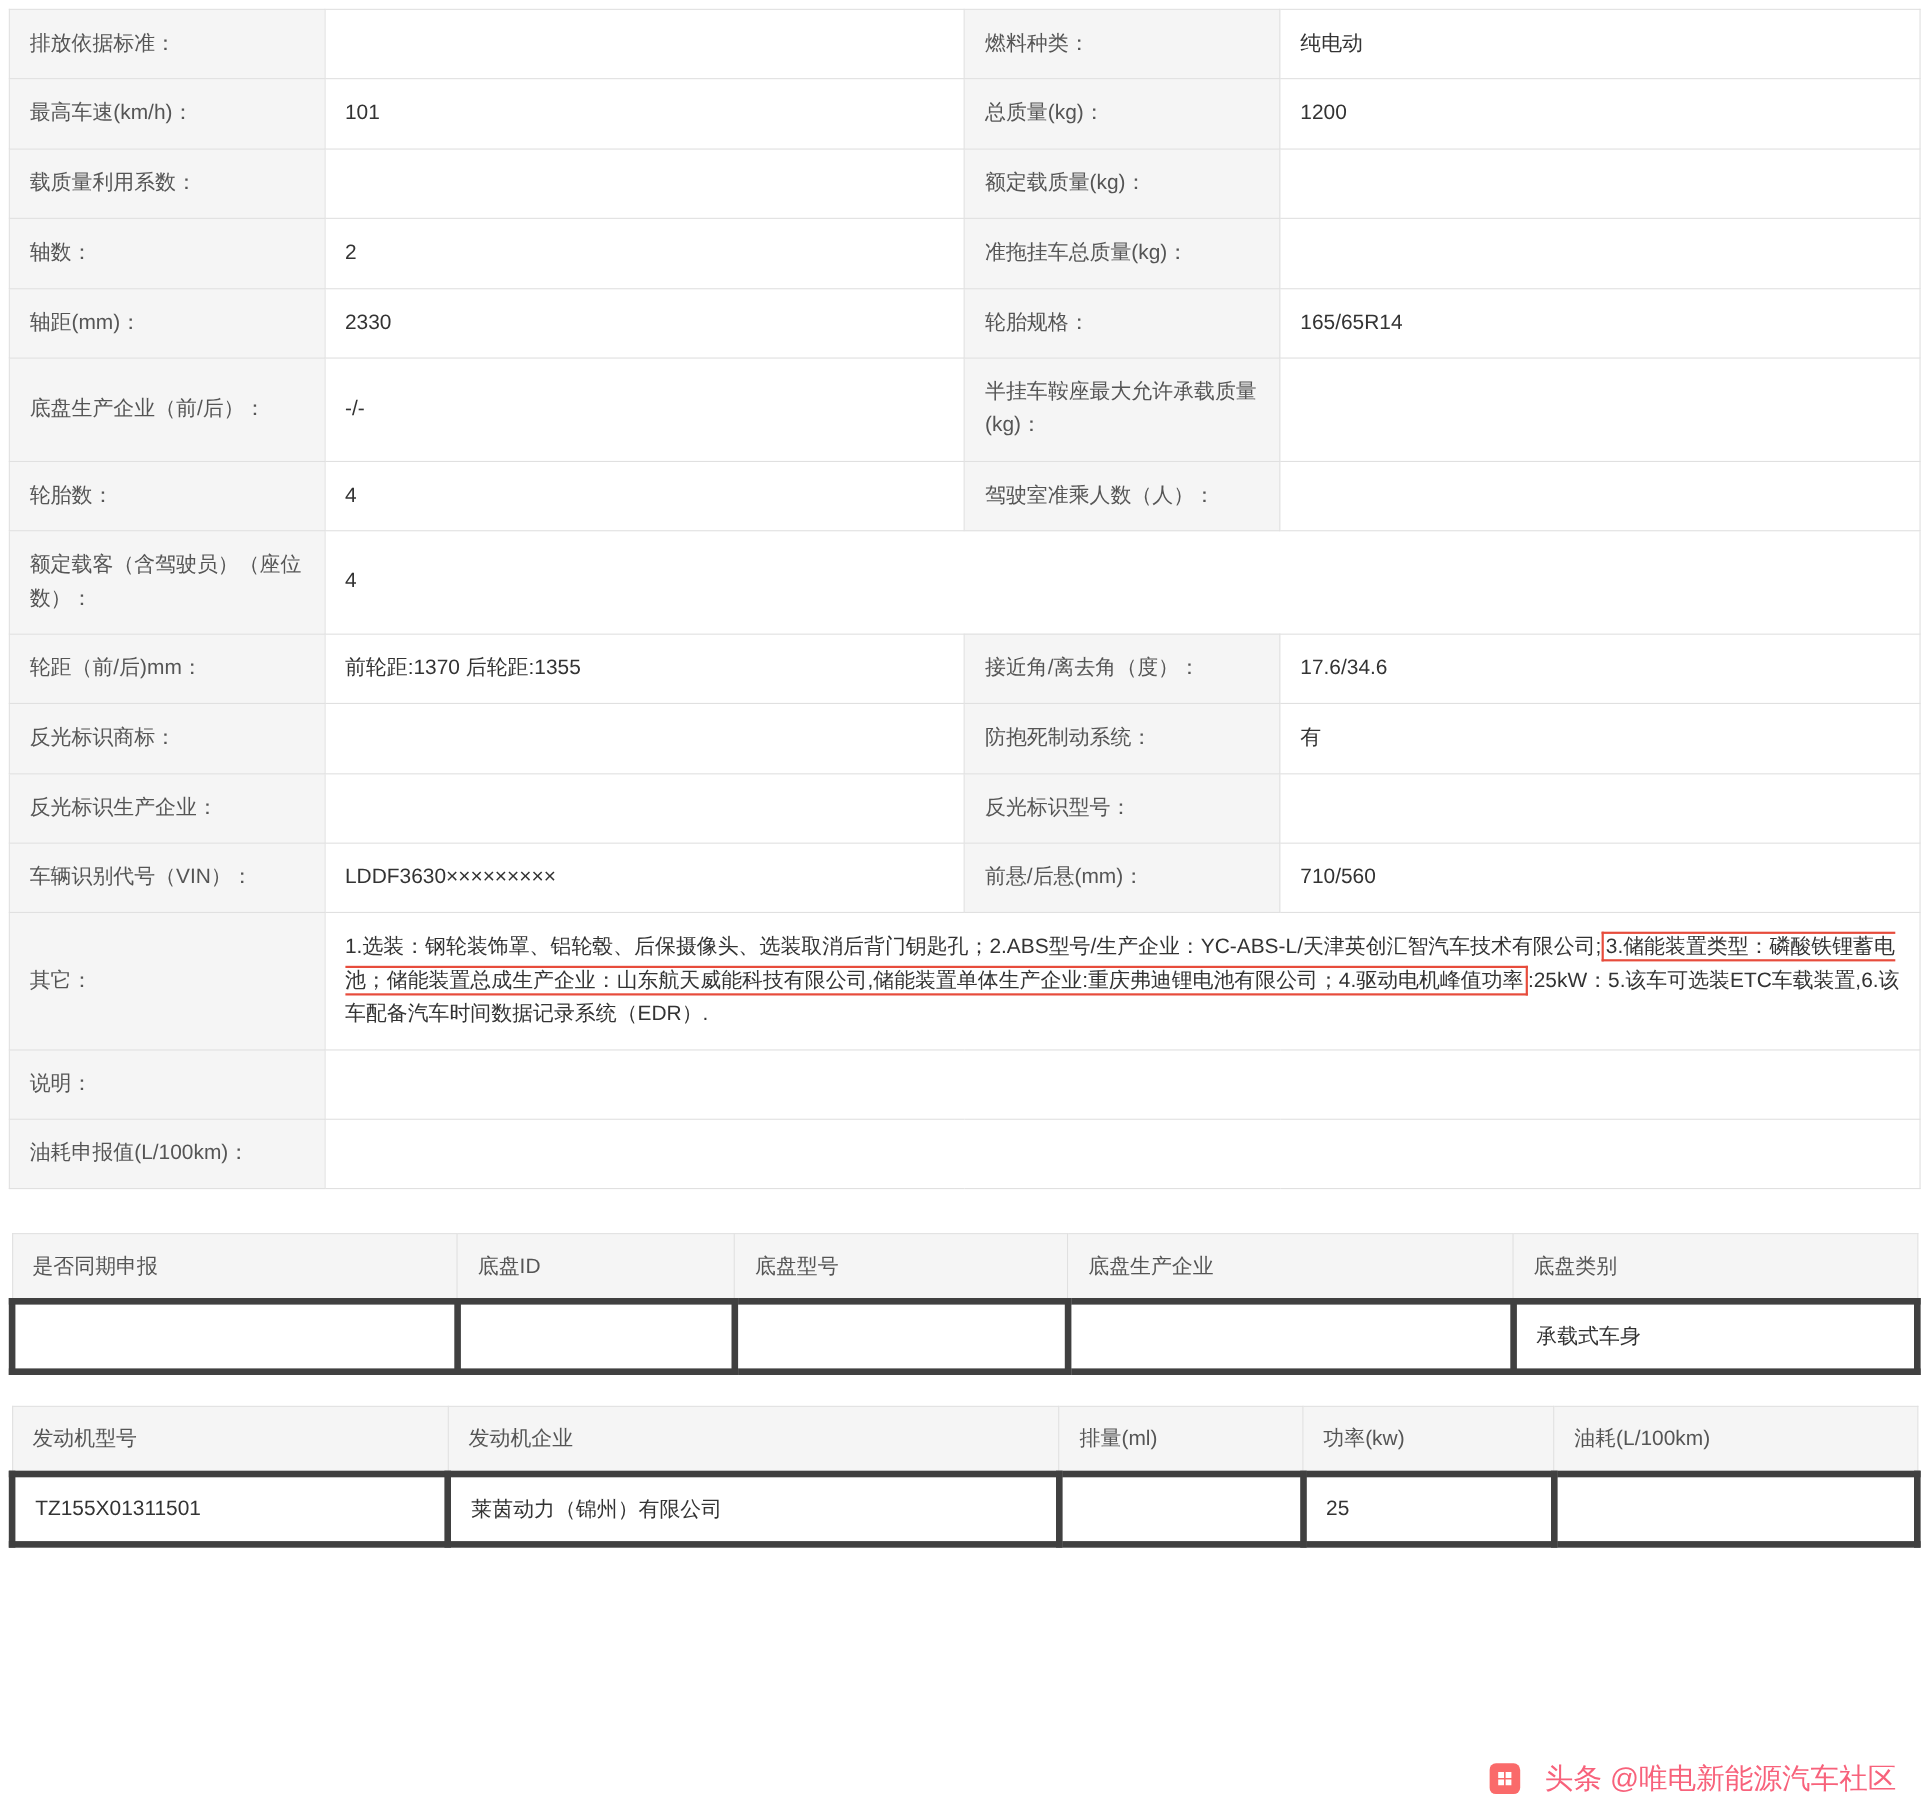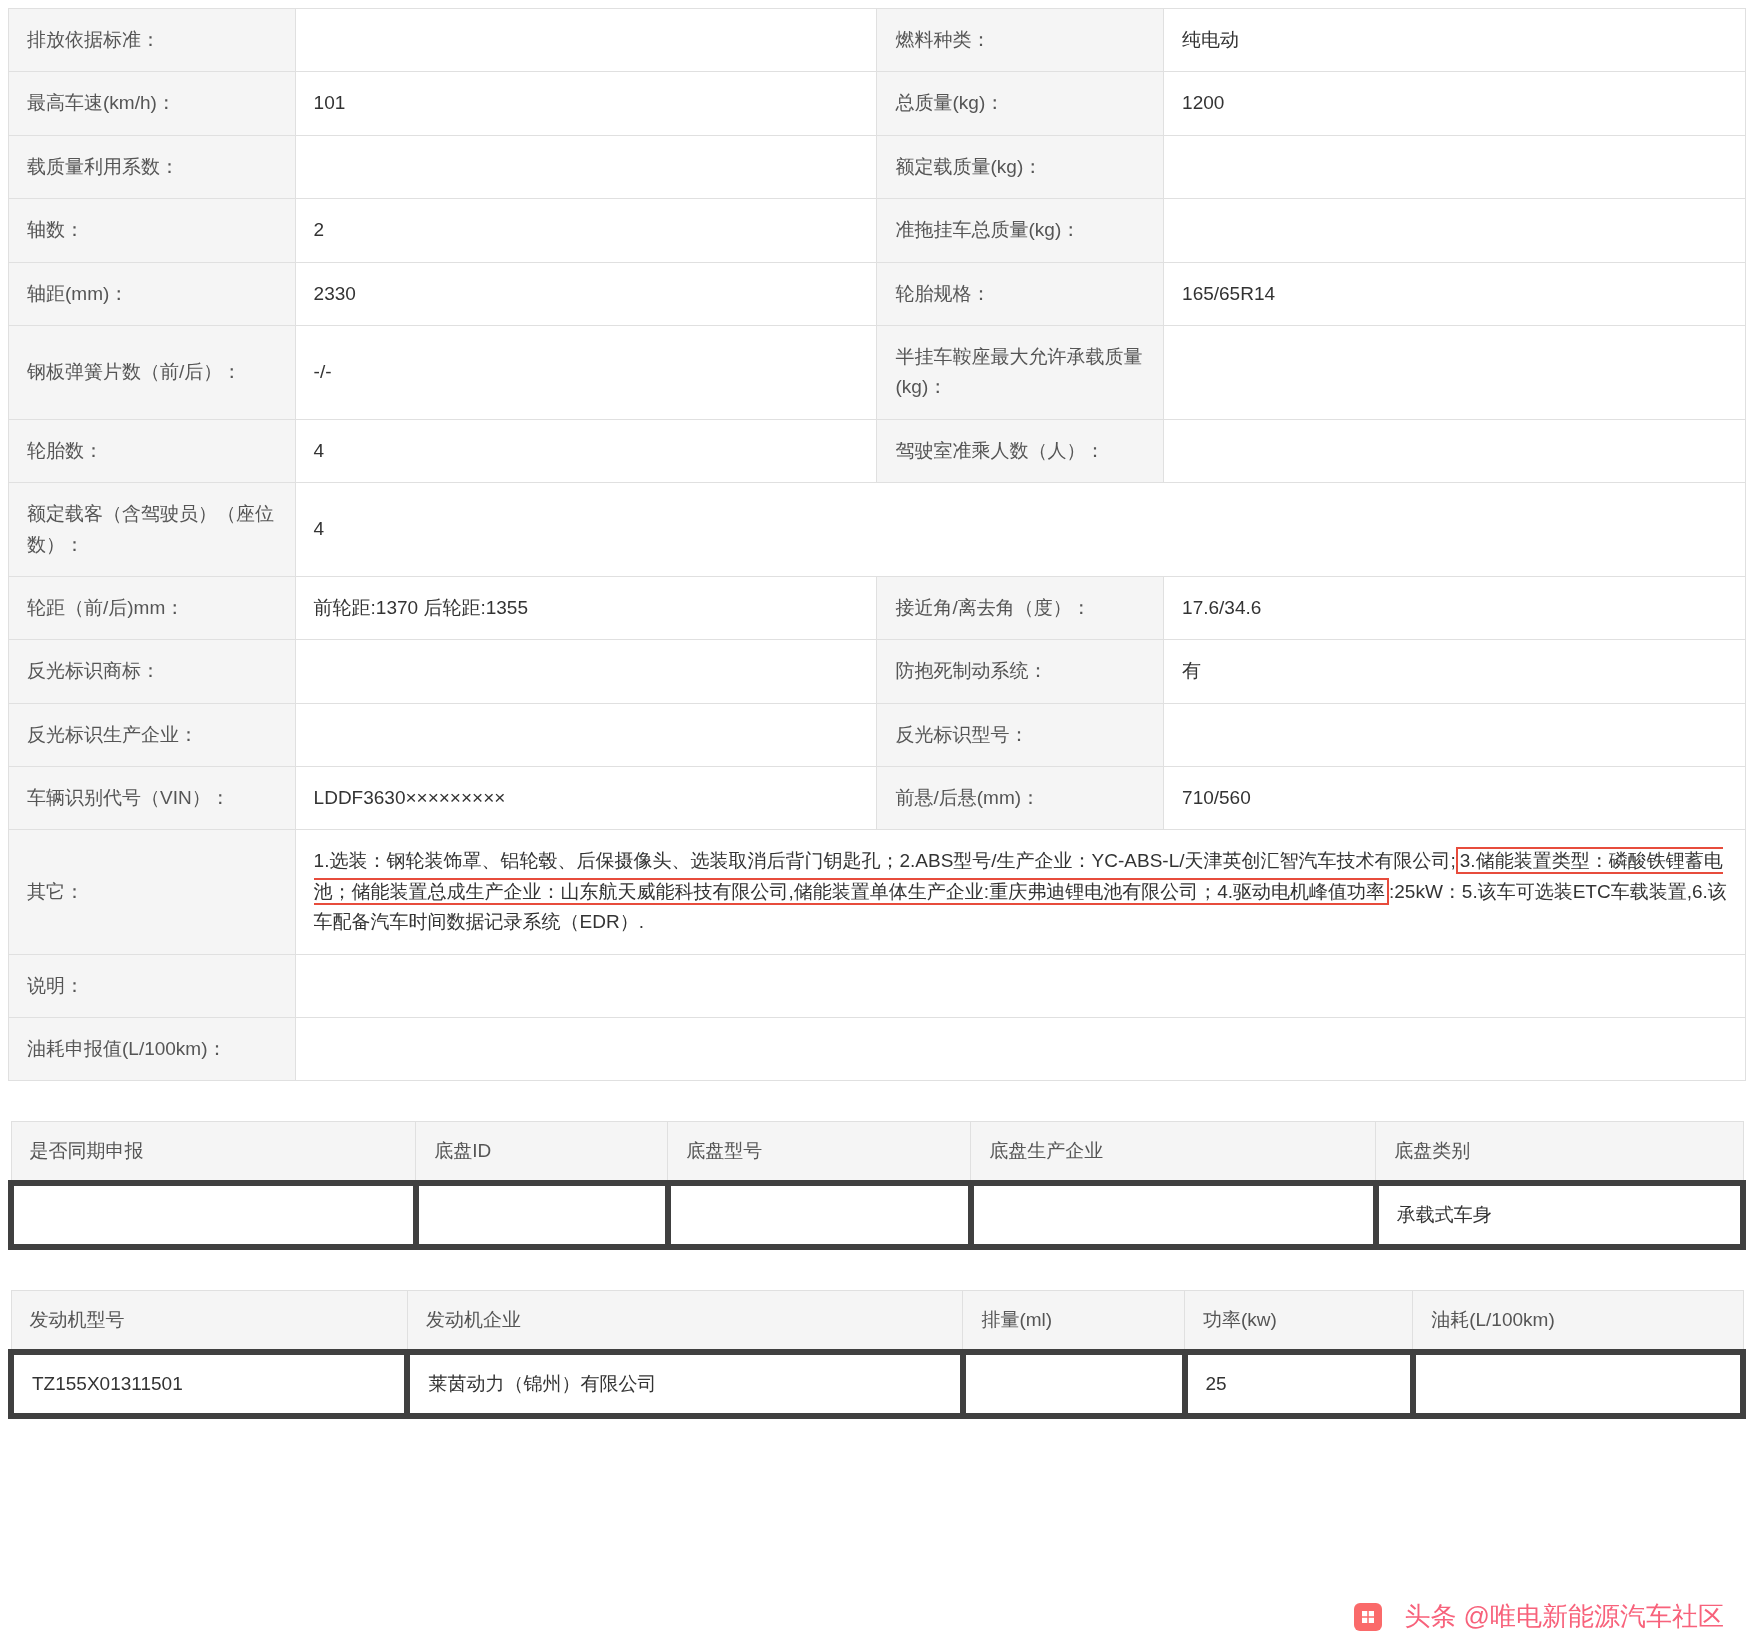--- a/index.html
+++ b/index.html
@@ -35,21 +35,21 @@
     .highlight-box {
       display: inline;
       border: 2px solid #e74c3c;
       padding: 1px 2px;
       line-height: 1.6;
     }
     .small-table {
       width: 100%;
       border-collapse: collapse;
       border: 1px solid #e0e0e0;
-      margin-bottom: 40px;
+      margin-bottom: 28px;
     }
     .small-table th {
       background: #f5f5f5;
       color: #555;
       font-weight: normal;
       text-align: left;
       padding: 16px 18px;
       border: 1px solid #e0e0e0;
     }
     .small-table td {
@@ -105,21 +105,21 @@
     <td class="label">准拖挂车总质量(kg)：</td>
     <td class="value"></td>
   </tr>
   <tr>
     <td class="label">轴距(mm)：</td>
     <td class="value">2330</td>
     <td class="label">轮胎规格：</td>
     <td class="value">165/65R14</td>
   </tr>
   <tr>
-    <td class="label">钢板弹簧片数（前/后）：</td>
+    <td class="label">底盘生产企业（前/后）：</td>
     <td class="value">-/-</td>
     <td class="label">半挂车鞍座最大允许承载质量(kg)：</td>
     <td class="value"></td>
   </tr>
   <tr>
     <td class="label">轮胎数：</td>
     <td class="value">4</td>
     <td class="label">驾驶室准乘人数（人）：</td>
     <td class="value"></td>
   </tr>

